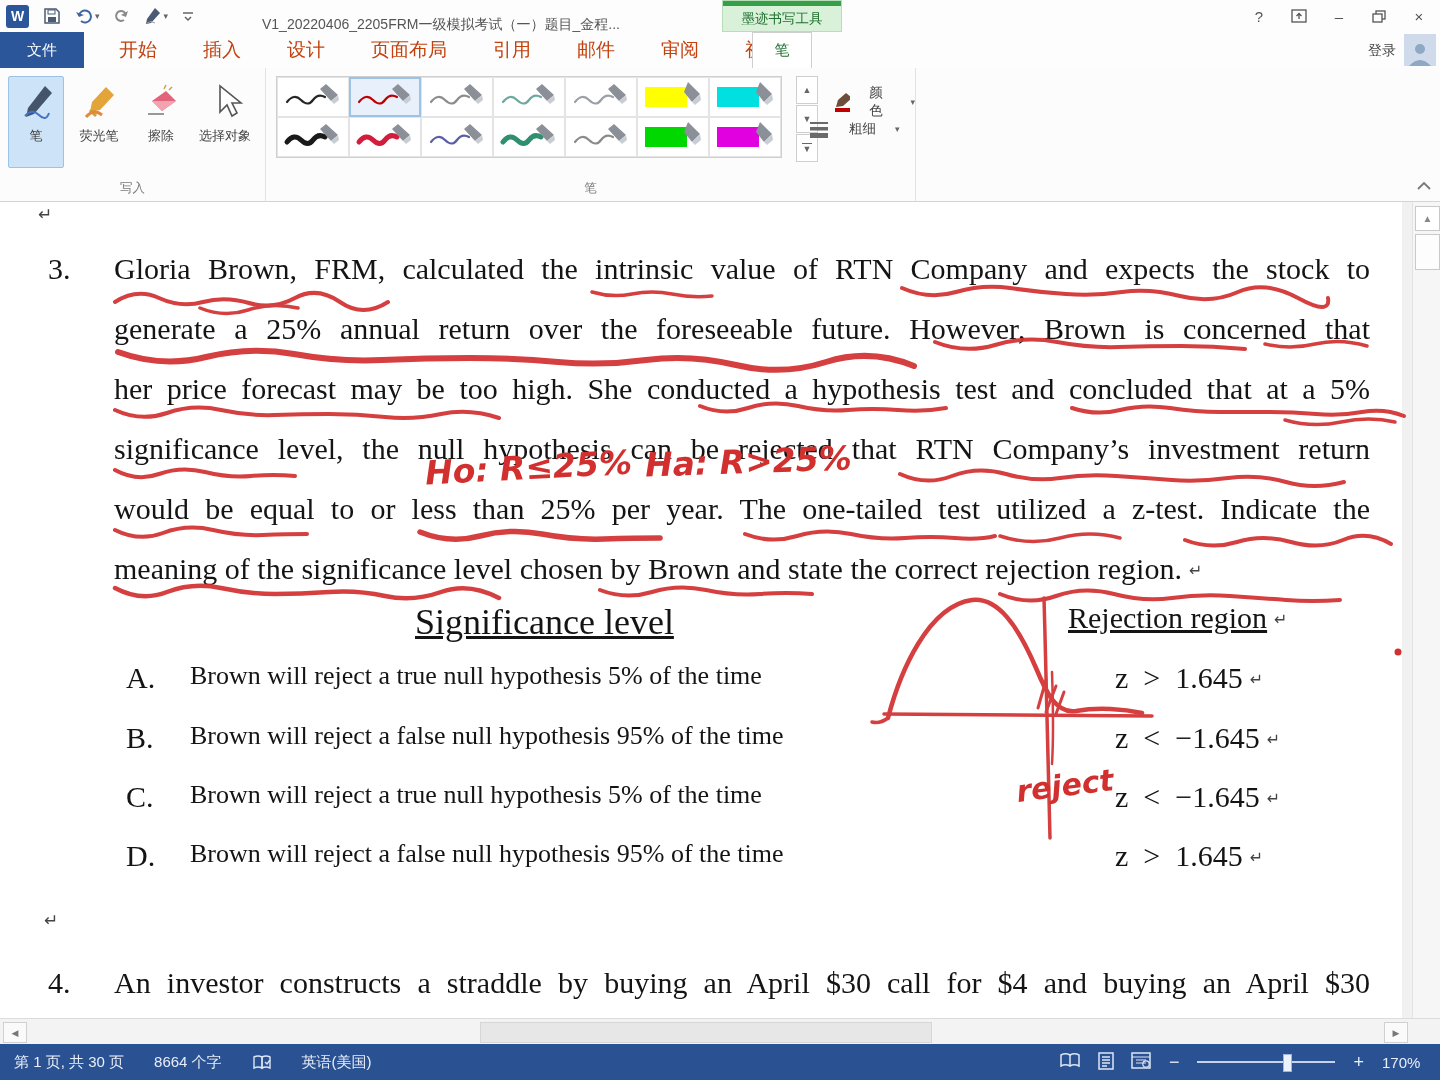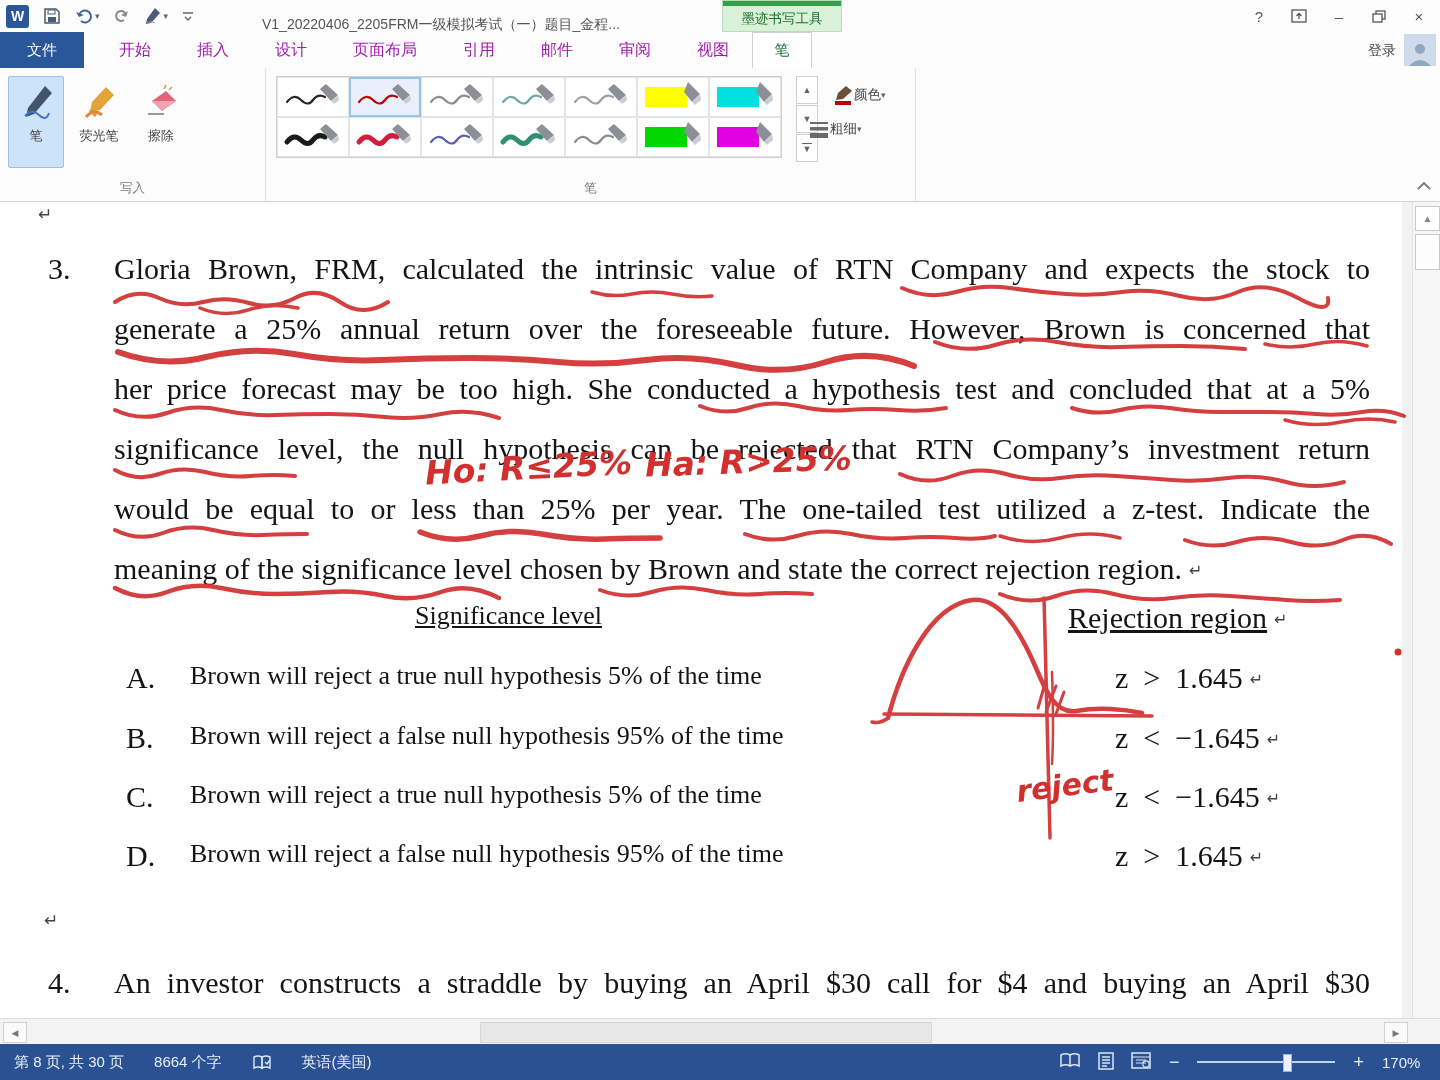--- a/index.html
+++ b/index.html
@@ -18,21 +18,21 @@
   .ctx-strip{height:5px;background:#35a047;}
   .ctx-label{text-align:center;font-size:13.5px;color:#1e6f2e;line-height:25px;}
   .win-controls{position:absolute;right:4px;top:0;height:32px;display:flex;align-items:center;gap:6px;}
   .win-btn{width:34px;height:26px;display:flex;align-items:center;justify-content:center;color:#555;font-size:15px;}
 
   
   #tabrow{position:absolute;left:0;top:32px;width:1440px;height:36px;background:#fdfdfd;}
   .file-tab{position:absolute;left:0;top:0;width:84px;height:36px;background:#2b579a;color:#fff;
             font-size:15px;display:flex;align-items:center;justify-content:center;}
   .tabs{position:absolute;left:96px;top:0;height:36px;display:flex;}
-  .tab{padding:0 23px;height:36px;line-height:36px;font-size:16px;color:#a21caf;}
+  .tab{padding:0 23px;height:36px;line-height:36px;font-size:19px;color:#c2410c;}
   .pen-tab{position:absolute;left:752px;top:0;width:60px;height:36px;background:#fff;
            border:1px solid #cfcfcf;border-bottom:none;box-sizing:border-box;color:#1e6f2e;
            font-size:15px;text-align:center;line-height:34px;}
   .signin{position:absolute;right:44px;top:0;height:36px;line-height:36px;font-size:14px;color:#444;}
   .avatar{position:absolute;right:4px;top:2px;width:32px;height:32px;background:#cfdbea;display:flex;align-items:flex-end;justify-content:center;}
 
   
   #ribbon{position:absolute;left:0;top:68px;width:1440px;height:134px;background:#fcfcfd;border-bottom:1px solid #d4d4d4;box-sizing:border-box;}
   .rgroup{position:absolute;top:0;height:133px;border-right:1px solid #e2e2e2;box-sizing:border-box;}
   .grp-label{position:absolute;bottom:4px;width:100%;text-align:center;font-size:12.5px;color:#7a7a7a;}
@@ -40,30 +40,30 @@
             padding-top:6px;box-sizing:border-box;border:1px solid transparent;border-radius:2px;}
   .tool-btn span{font-size:13px;color:#444;}
   .tool-btn.sel{background:#cde3f7;border-color:#9cc3e5;}
   
   #pen-gallery{position:absolute;left:276px;top:8px;border:1px solid #cfcfcf;background:#fff;}
   .pg-row{display:flex;}
   .pg-cell{width:72px;height:40px;border:1px solid #e4e4e4;box-sizing:border-box;display:flex;align-items:center;justify-content:center;background:#fff;}
   .pg-cell.sel{border:2px solid #9cc3e5;background:#e8f1fb;}
   .gal-scroll{position:absolute;left:796px;top:8px;width:22px;display:flex;flex-direction:column;gap:1px;}
   .gal-sbtn{height:26px;border:1px solid #cfcfcf;background:#fff;font-size:9px;color:#666;display:flex;align-items:center;justify-content:center;flex-direction:column;}
-  .clr-row{position:absolute;display:flex;align-items:center;gap:0;font-size:13.5px;color:#444;}
+  .clr-row{position:absolute;display:flex;align-items:center;gap:19px;font-size:13.5px;color:#444;}
   .ribbon-collapse{position:absolute;right:8px;bottom:6px;color:#777;}
 
   
   #docarea{position:absolute;left:0;top:202px;width:1440px;height:816px;background:#fff;overflow:hidden;}
   .doc-serif{font-family:"Liberation Serif",serif;color:#141414;}
   .dline{position:absolute;font-size:30px;white-space:nowrap;}
   .jline{width:1256px;text-align:justify;text-align-last:justify;white-space:normal;}
   .qnum{position:absolute;font-size:30px;}
-  .hdr{position:absolute;font-size:26px;text-decoration:underline;white-space:nowrap;}
+  .hdr{position:absolute;font-size:36px;text-decoration:underline;white-space:nowrap;}
   .optletter{position:absolute;left:126px;font-size:30px;}
   .opttext{position:absolute;left:190px;font-size:26px;white-space:nowrap;}
   .zval{position:absolute;left:1115px;font-size:30px;white-space:pre;}
   .eol{font-family:"DejaVu Sans",sans-serif;font-size:16px;color:#444;margin-left:7px;vertical-align:3px;}
   .pmark{position:absolute;font-family:"DejaVu Sans",sans-serif;font-size:17px;color:#444;}
   .ink-text{position:absolute;font-family:"DejaVu Sans",sans-serif;font-style:italic;font-weight:bold;color:#d22f2f;white-space:nowrap;}
   #ink-overlay{position:absolute;left:0;top:0;pointer-events:none;}
   .page-edge{position:absolute;right:28px;top:0;width:10px;height:100%;background:#f1f1f1;}
 
   
@@ -194,20 +194,26 @@
       </div>
       <div class="tool-btn" style="left:134px;width:54px;height:92px;">
         <svg width="38" height="38">
             <path d="M10 18 l14 -10 10 10 -14 10 z" fill="#e2647a"></path>
             <path d="M10 18 l10 10 14 -10" fill="#f2a3b2"></path>
             <path d="M6 31 h16" stroke="#999" stroke-width="2"></path>
             <path d="M22 6 l2 -4 m3 5 l3 -3" stroke="#caa23c" stroke-width="1.5"></path>
           </svg>
         <span>擦除</span>
       </div>
+      <div class="tool-btn" style="left:190px;width:70px;height:92px;">
+        <svg width="38" height="38">
+            <path d="M14 3 l0 26 7 -7 5 11 5 -3 -5 -10 9 0 z" fill="#fff" stroke="#555" stroke-width="1.6"></path>
+          </svg>
+        <span>选择对象</span>
+      </div>
       <div class="grp-label">写入</div>
     </div>
 
     <div class="rgroup" style="left:266px;width:650px;">
       <div id="pen-gallery" style="left:10px;">
           <div class="pg-row">
             <div class="pg-cell">
               <svg width="62" height="34">
                 <path d="M5,22 q7,-9 14,-2 t12,0 t12,-3" stroke="#262626" stroke-width="2.2" fill="none" stroke-linecap="round"></path>
                 <polygon points="44,4 56,15 49,21 38,9" fill="#8a8f98"></polygon>
@@ -434,21 +440,21 @@
   </div>
 
   <div id="hscroll">
     <div class="hs-btn" style="left:3px;">◀</div>
     <div class="hs-thumb"></div>
     <div class="hs-btn" style="right:32px;">▶</div>
   </div>
 
   <div id="statusbar">
     <div class="sb-left">
-      <span class="sb-item">第 8 页, 共 30 页</span>
+      <span class="sb-item">第 1 页, 共 30 页</span>
       <span class="sb-item">8664 个字</span>
       <span class="sb-item">
         <svg width="20" height="17">
             <path d="M2 3 q4 -2 8 0 v11 q-4 -2 -8 0 z" fill="none" stroke="#dce6f6" stroke-width="1.4"></path>
             <path d="M18 3 q-4 -2 -8 0 v11 q4 -2 8 0 z" fill="none" stroke="#dce6f6" stroke-width="1.4"></path>
             <path d="M13 8 l2 2 3 -4" stroke="#dce6f6" stroke-width="1.4" fill="none"></path>
           </svg>
       </span>
       <span class="sb-item">英语(美国)</span>
     </div>

